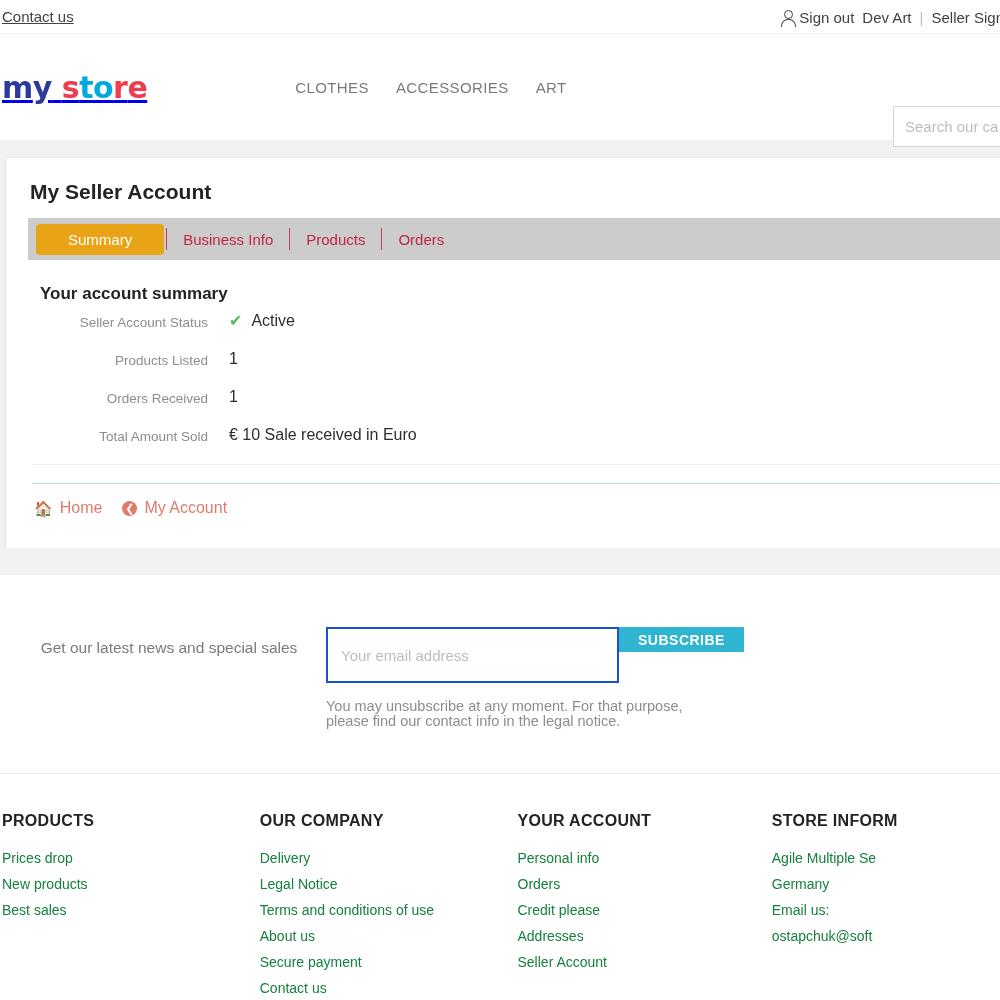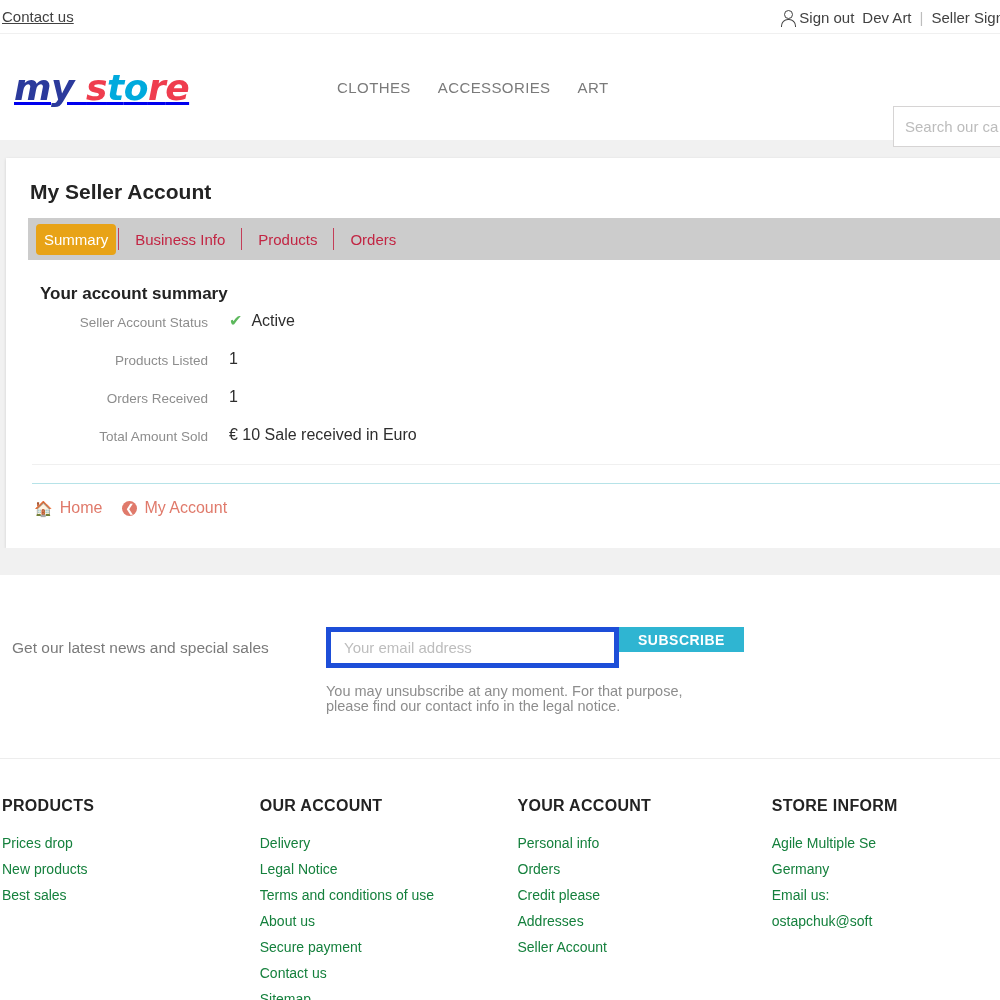--- a/index.html
+++ b/index.html
@@ -43,27 +43,26 @@
 
   
   .header {
     height: 106px;
     background: #ffffff;
     display: flex;
     align-items: center;
     position: relative;
   }
   .logo {
-    font-size: 36px;
+    font-size: 30px;
     font-weight: bold;
     letter-spacing: -0.5px;
-    padding-left: 14px;
+    padding-left: 2px;
     white-space: nowrap;
     font-family: "DejaVu Sans", sans-serif;
-    font-style: italic;
   }
   .logo .c1 { color: #2b3a9c; }
   .logo .c2 { color: #2b3a9c; }
   .logo .c4 { color: #ef3d4e; }
   .logo .c5 { color: #00aadd; }
   .logo .c6 { color: #00aadd; }
   .logo .c7 { color: #ef3d4e; }
   .logo .c8 { color: #ef3d4e; }
 
   .mainnav {
@@ -134,21 +133,21 @@
     font-size: 15px;
     color: #c22543;
     text-decoration: none;
     padding: 6px 14px;
     white-space: nowrap;
   }
   .tab.active {
     background: #e8a317;
     color: #ffffff;
     border-radius: 4px;
-    padding: 7px 8px;
+    padding: 7px 32px;
   }
   .tab-div {
     width: 1px; height: 22px; background: #c22543; opacity: .85;
     margin: 0 2px;
   }
 
   .section-title {
     font-size: 17px;
     font-weight: bold;
     color: #232323;
@@ -204,26 +203,27 @@
     padding: 52px 0 44px 0;
     display: flex;
     align-items: flex-start;
   }
   .nl-text {
     font-size: 15.5px;
     color: #7a7a7a;
     padding-top: 12px;
     padding-left: 12px;
     width: 326px;
+    text-align: center;
   }
   .nl-form { display: flex; align-items: flex-start; flex-direction: column; }
   .nl-row { display: flex; }
   .nl-input {
-    width: 293px; height: 41px;
-    border: 5px solid #1d4ed8;
+    width: 293px; height: 56px;
+    border: 2px solid #1d4ed8;
     padding-left: 13px;
     font-size: 15px;
     color: #9b9b9b;
     outline: none;
     font-family: "Liberation Sans", sans-serif;
   }
   .nl-input::placeholder { color: #bdbdbd; }
   .nl-btn {
     height: 25px;
     background: #2fb5d2;
@@ -373,21 +373,21 @@
 
 <div class="footer">
   <div class="fcol c-1">
     <h3>PRODUCTS</h3>
     <a href="#">Prices drop</a>
     <a href="#">New products</a>
     <a href="#">Best sales</a>
   </div>
 
   <div class="fcol c-2">
-    <h3>OUR ACCOUNT</h3>
+    <h3>OUR COMPANY</h3>
     <a href="#">Delivery</a>
     <a href="#">Legal Notice</a>
     <a href="#">Terms and conditions of use</a>
     <a href="#">About us</a>
     <a href="#">Secure payment</a>
     <a href="#">Contact us</a>
     <a href="#">Sitemap</a>
 
   </div>
 

